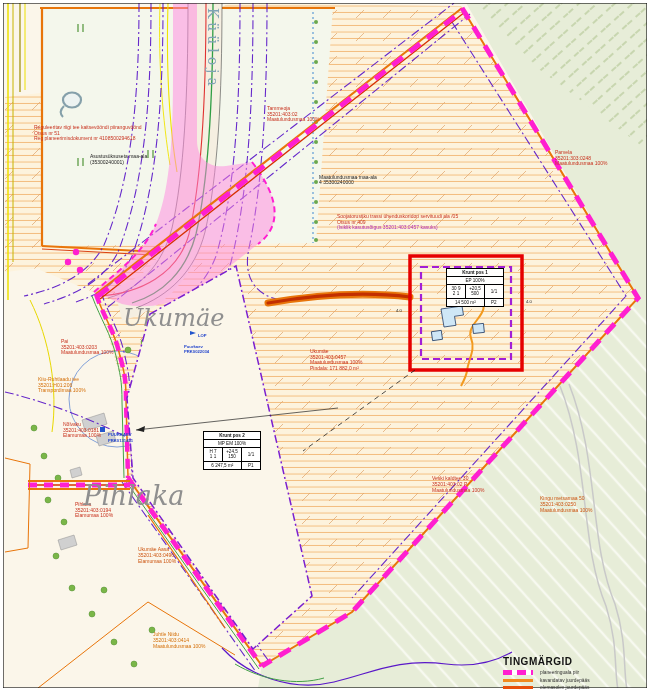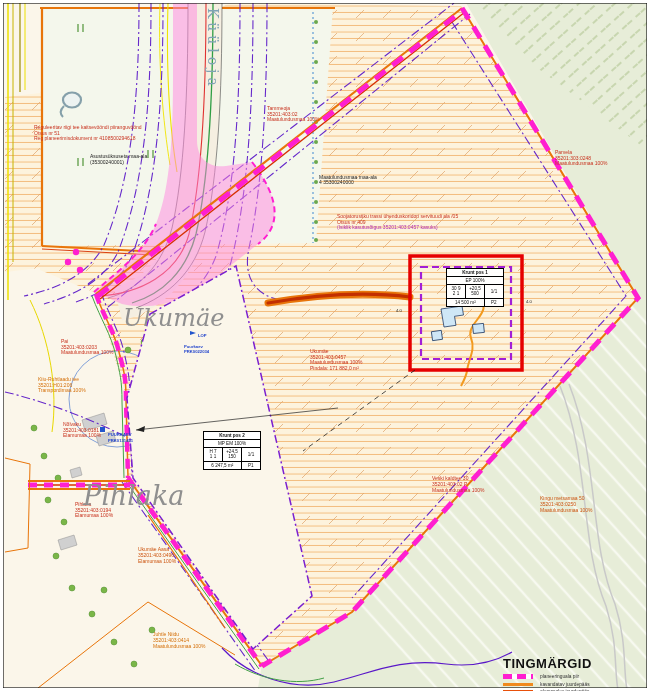--- a/index.html
+++ b/index.html
@@ -21,21 +21,21 @@
   .ptable{position:absolute;background:rgba(255,255,255,.97);border:1px solid #000;
           font-size:4.6px;line-height:1.12;color:#111;text-align:center;box-sizing:border-box;}
   .trow{border-top:1px solid #000;padding:1px 0;}
   .trow:first-child{border-top:none;font-weight:bold;}
   .tgrid{display:flex;border-top:1px solid #000;}
   .tgrid .c{flex:1;border-left:1px solid #000;padding:1px 0;}
   .tgrid .c:first-child{border-left:none;}
   .tgrid .c3{display:flex;align-items:center;justify-content:center;}
   
   .legend{position:absolute;left:503px;top:656px;width:142px;color:#111;}
-  .legend .ltitle{font-size:13px;font-weight:bold;letter-spacing:.5px;margin-bottom:3px;}
+  .legend .ltitle{font-size:10px;font-weight:bold;letter-spacing:.5px;margin-bottom:3px;}
   .lrow{display:flex;align-items:center;margin-bottom:2.5px;}
   .sw{width:30px;margin-right:7px;flex:0 0 30px;}
   .sw1{height:5px;background:repeating-linear-gradient(90deg,#ff1fd0 0 9px,#ffffff 9px 14px);}
   .sw2{height:3px;background:#f08a1e;}
   .sw3{height:3px;background:#e8500a;}
   .lrow span{font-size:4.8px;color:#333;}
 </style>
 </head>
 <body>
 

